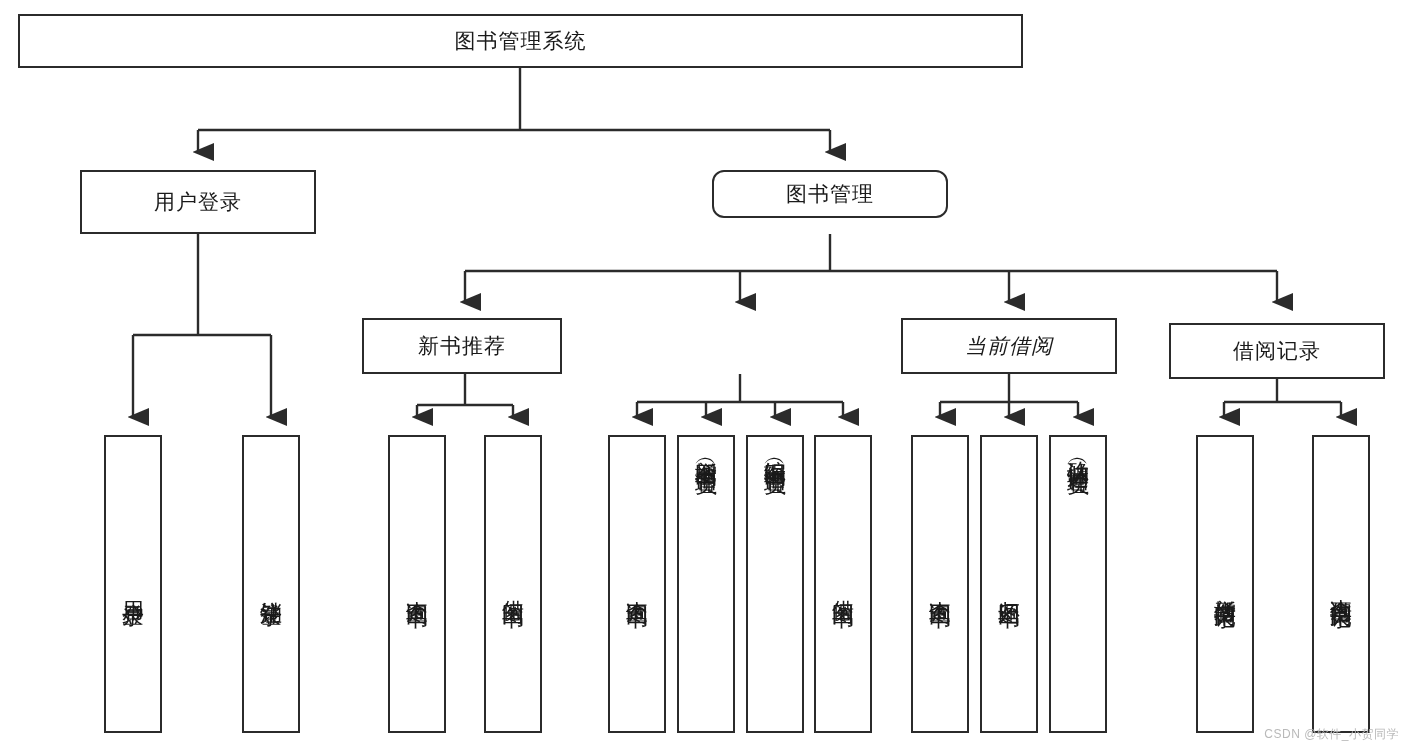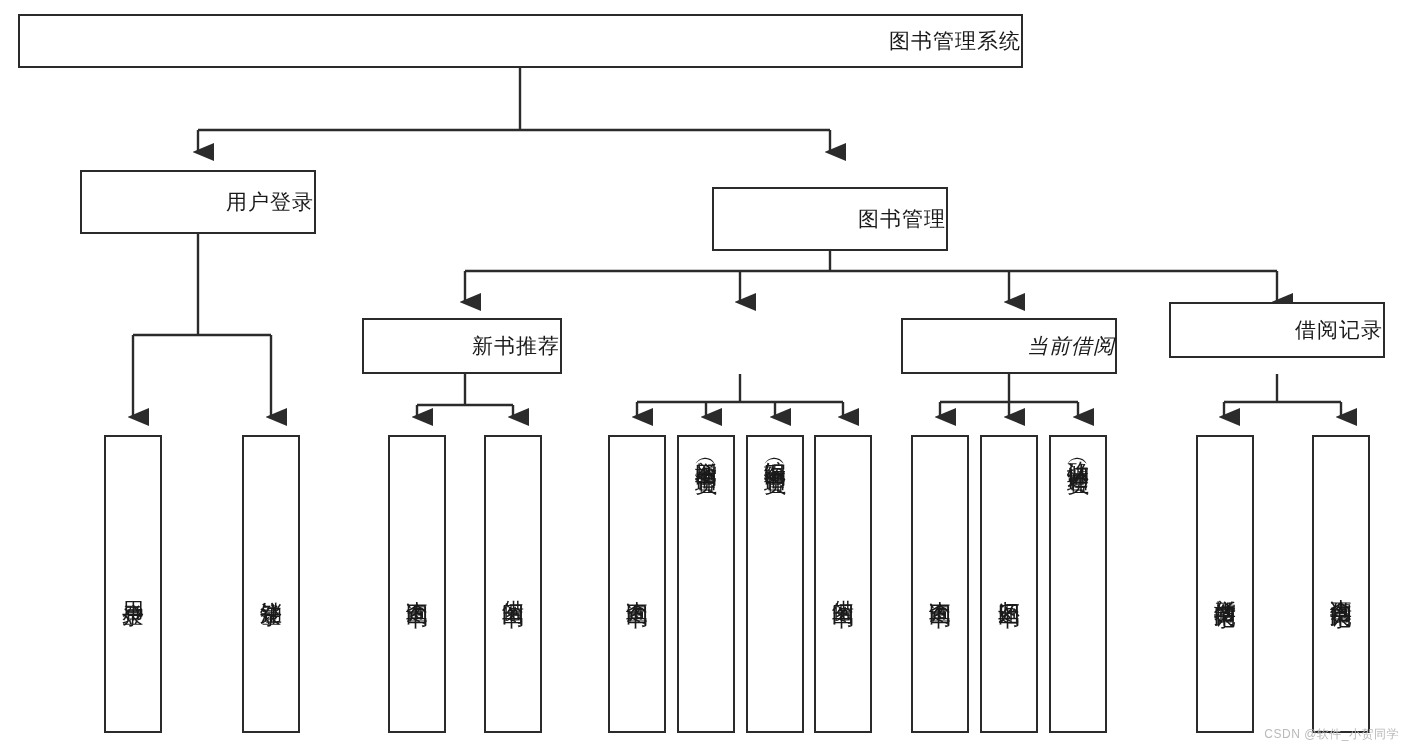--- a/index.html
+++ b/index.html
@@ -13,21 +13,21 @@
   #canvas{position:absolute;left:0;top:0;width:1405px;height:747px;}
   svg.edges{position:absolute;left:0;top:0;width:1405px;height:747px;pointer-events:none;}
 
   .node{
     position:absolute;
     box-sizing:border-box;
     background:#ffffff;
     border:2px solid #2b2b2b;
     display:flex;
     align-items:center;
-    justify-content:flex-end;
+    justify-content:center;
     color:#1a1a1a;
   }
   .node.root{ }
   .node .lbl{
     font-size:21px;
     line-height:1.2;
     letter-spacing:1px;
     white-space:nowrap;
   }
   .node.leaf{
@@ -113,31 +113,31 @@
     </g>
   </svg>
 
   <div class="node root" style="left:18px;top:14px;width:1005px;height:54px;">
     <span class="lbl">图书管理系统</span>
   </div>
 
   <div class="node" style="left:80px;top:170px;width:236px;height:64px;">
     <span class="lbl">用户登录</span>
   </div>
-  <div class="node" style="left:712px;top:187px;width:236px;height:64px;">
+  <div class="node" style="left:712px;top:170px;width:236px;height:48px;border-radius:12px;">
     <span class="lbl">图书管理</span>
   </div>
 
   <div class="node" style="left:362px;top:318px;width:200px;height:56px;">
     <span class="lbl">新书推荐</span>
   </div>
   <div class="node" style="left:901px;top:318px;width:216px;height:56px;font-style:italic;">
     <span class="lbl">当前借阅</span>
   </div>
-  <div class="node" style="left:1169px;top:302px;width:216px;height:56px;">
+  <div class="node" style="left:1169px;top:323px;width:216px;height:56px;">
     <span class="lbl">借阅记录</span>
   </div>
 
   <div class="node leaf center" style="left:104px;top:435px;width:58px;height:298px;">
     <span class="lbl">用户登录</span>
   </div>
   <div class="node leaf center" style="left:242px;top:435px;width:58px;height:298px;">
     <span class="lbl">注销登录</span>
   </div>
 

